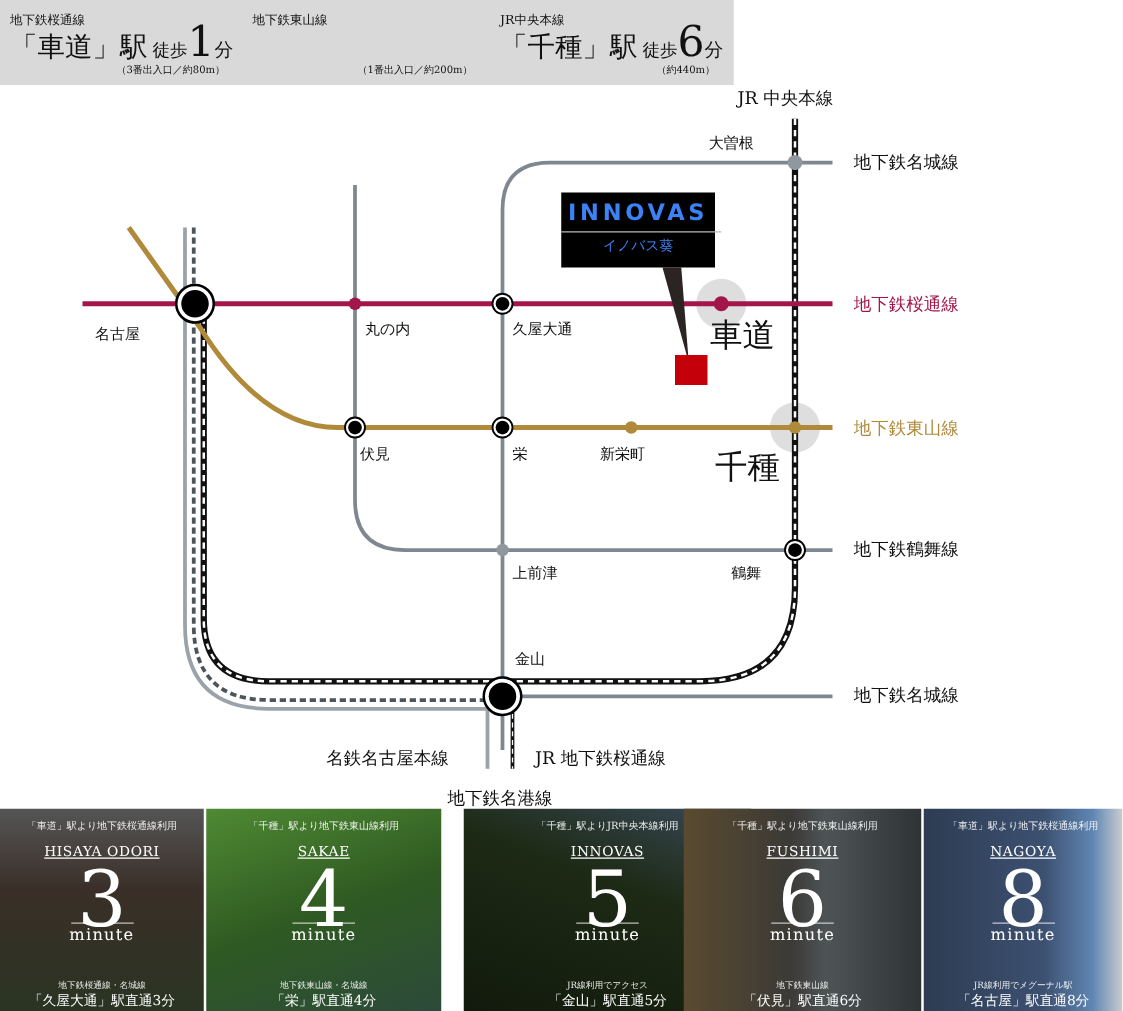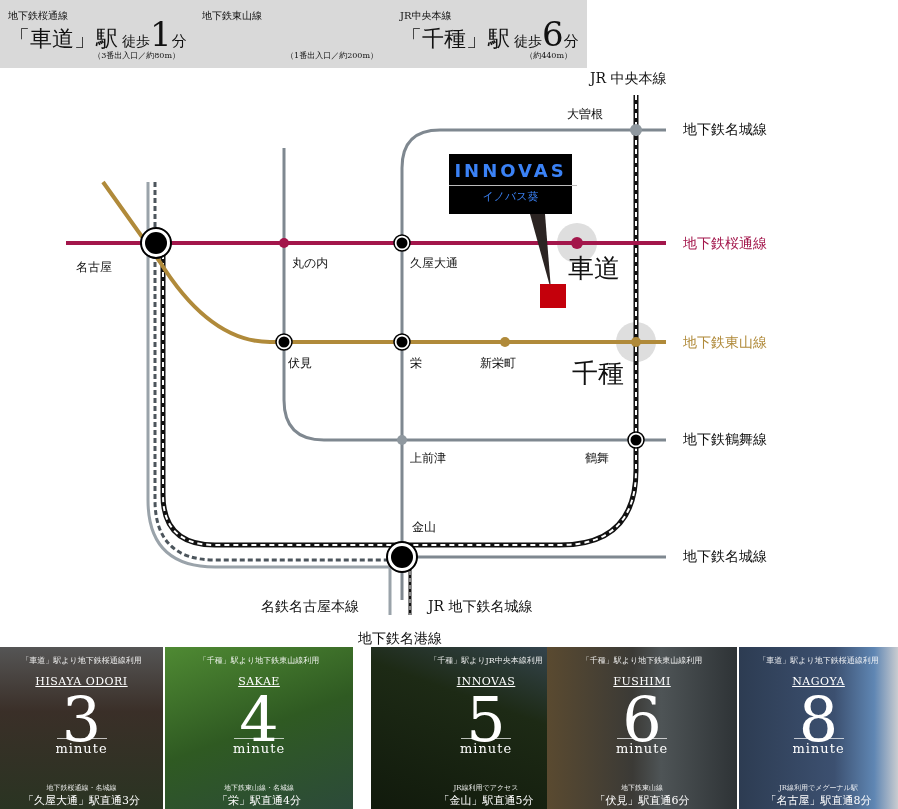--- a/index.html
+++ b/index.html
@@ -117,21 +117,21 @@
 <div class="lbl" style="left:412px;top:519px;text-align:center;">金山</div>
 <div class="lbl" style="left:567px;top:106px;">大曽根</div>
 
 <div class="lbl lbl-line" style="left:590px;top:70px;">JR 中央本線</div>
 <div class="lbl lbl-line" style="left:683px;top:121px;">地下鉄名城線</div>
 <div class="lbl lbl-line" style="left:683px;top:235px;color:#a3164b;">地下鉄桜通線</div>
 <div class="lbl lbl-line" style="left:683px;top:334px;color:#b08a3a;">地下鉄東山線</div>
 <div class="lbl lbl-line" style="left:683px;top:431px;">地下鉄鶴舞線</div>
 <div class="lbl lbl-line" style="left:683px;top:548px;">地下鉄名城線</div>
 <div class="lbl lbl-line" style="left:261px;top:598px;">名鉄名古屋本線</div>
-<div class="lbl lbl-line" style="left:428px;top:598px;">JR 地下鉄名城線</div>
+<div class="lbl lbl-line" style="left:428px;top:598px;">JR 地下鉄桜通線</div>
 <div class="lbl lbl-line" style="left:358px;top:630px;">地下鉄名港線</div>
 
 <div class="photos">
   <div class="photo" style="left:0;width:163px;background:linear-gradient(180deg,#555 0%,#3a2f28 40%,#2a3422 100%);">
     <div class="cap-top">「車道」駅より地下鉄桜通線利用</div>
     <div class="name">HISAYA ODORI</div>
     <div class="num">3</div>
     <div class="rule"></div>
     <div class="minute">minute</div>
     <div class="cap-sub">地下鉄桜通線・名城線</div>

